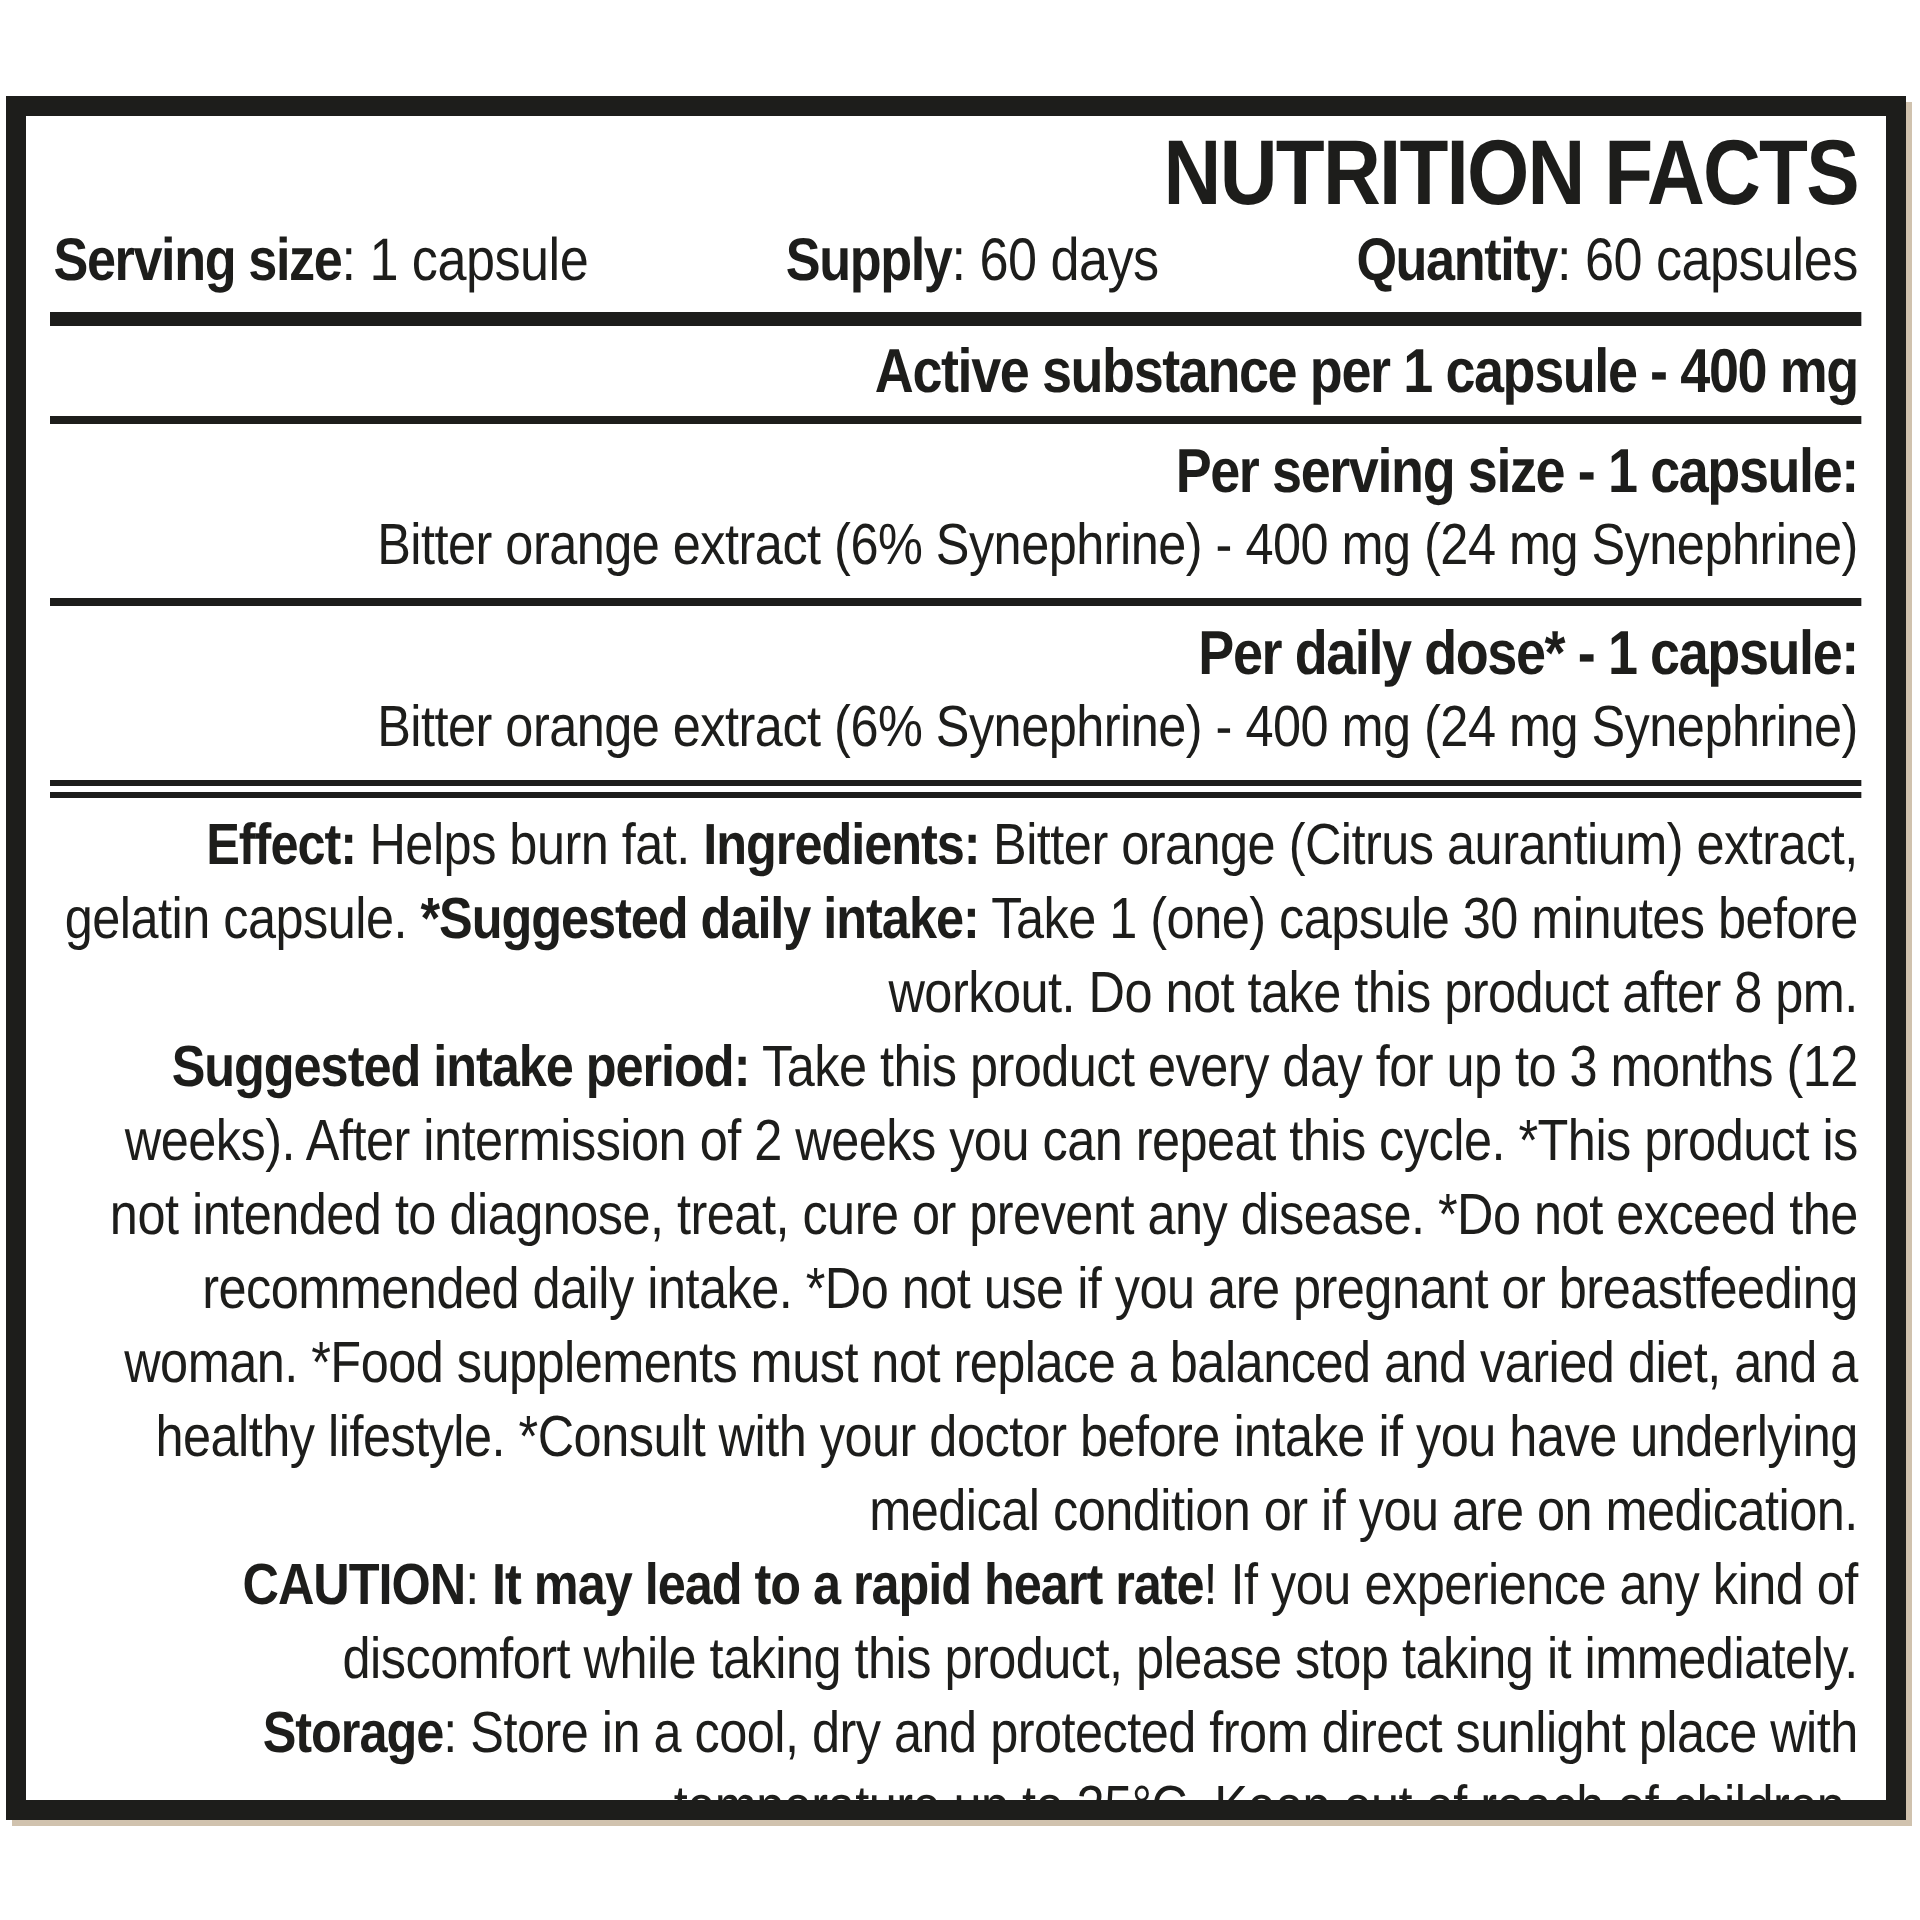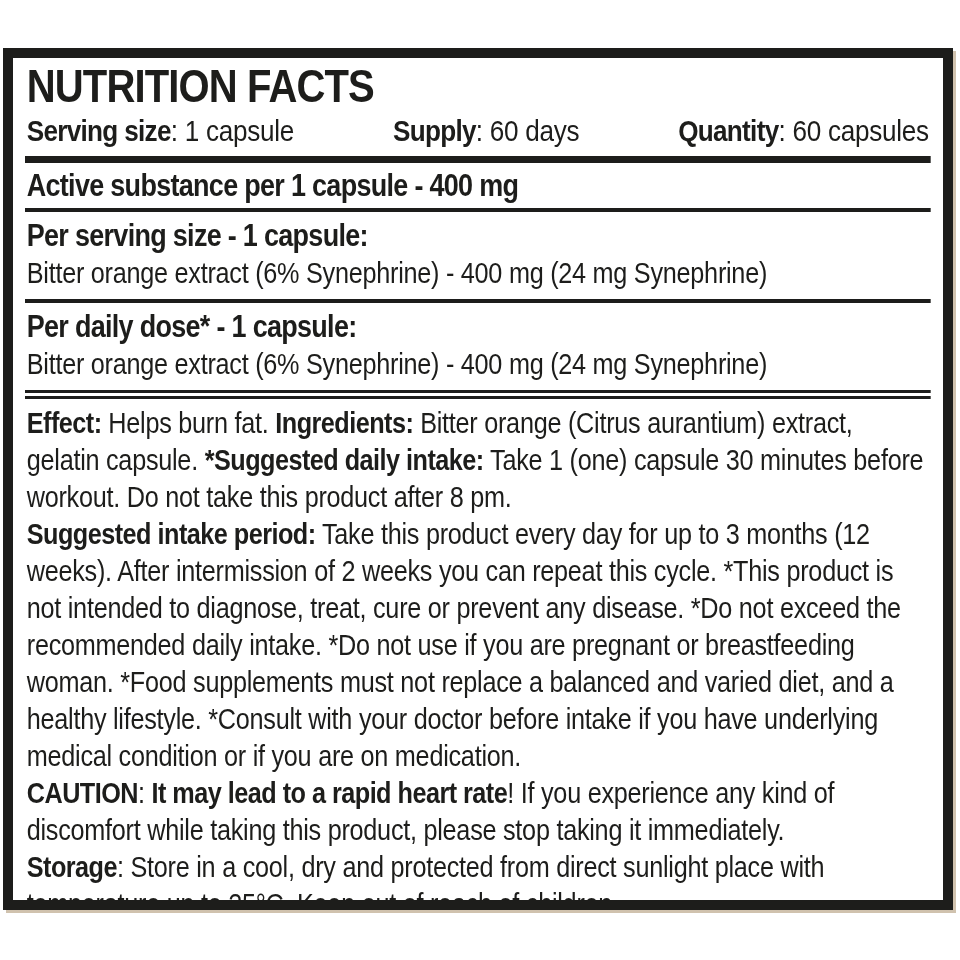--- a/index.html
+++ b/index.html
@@ -5,20 +5,21 @@
   * { margin: 0; padding: 0; box-sizing: border-box; }
   html, body { background: #ffffff; }
   .canvas {
     position: relative;
     width: 960px;
     height: 960px;
     background: #ffffff;
     font-family: "Liberation Sans", "DejaVu Sans", sans-serif;
     color: #1d1d1b;
     overflow: hidden;
+    text-align: right;
   }
   .label {
     position: absolute;
     left: 3px;
     top: 48px;
     width: 950px;
     height: 862px;
     border: 10px solid #1d1d1b;
     background: #ffffff;
     padding: 0 12px;

